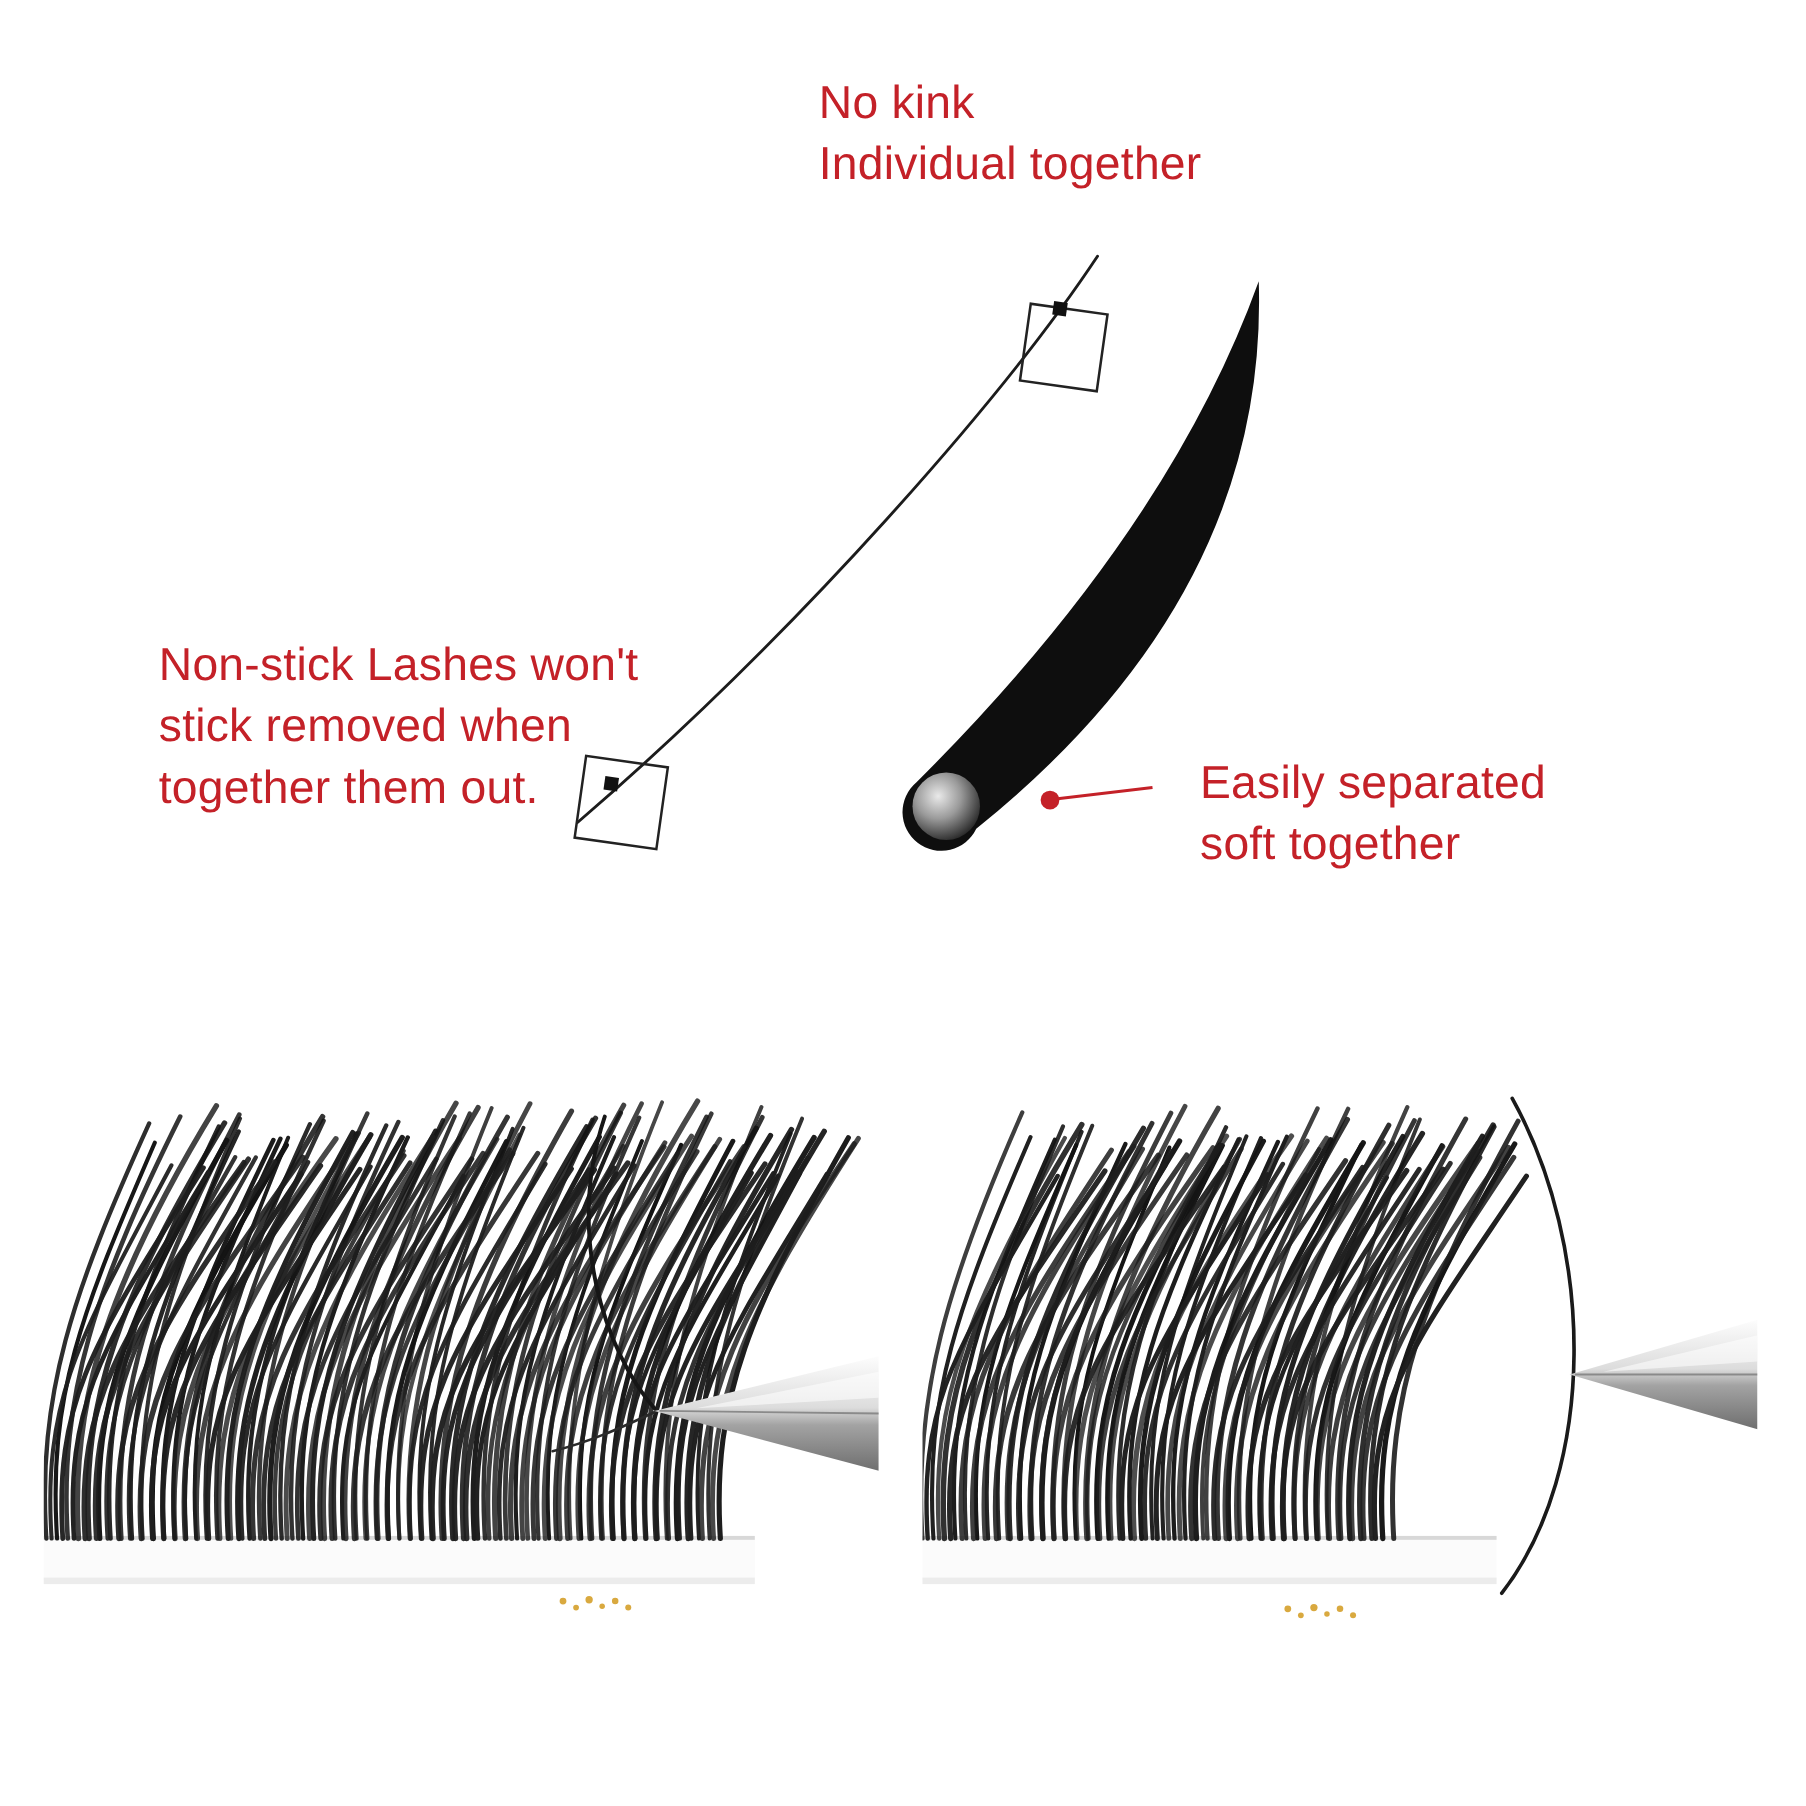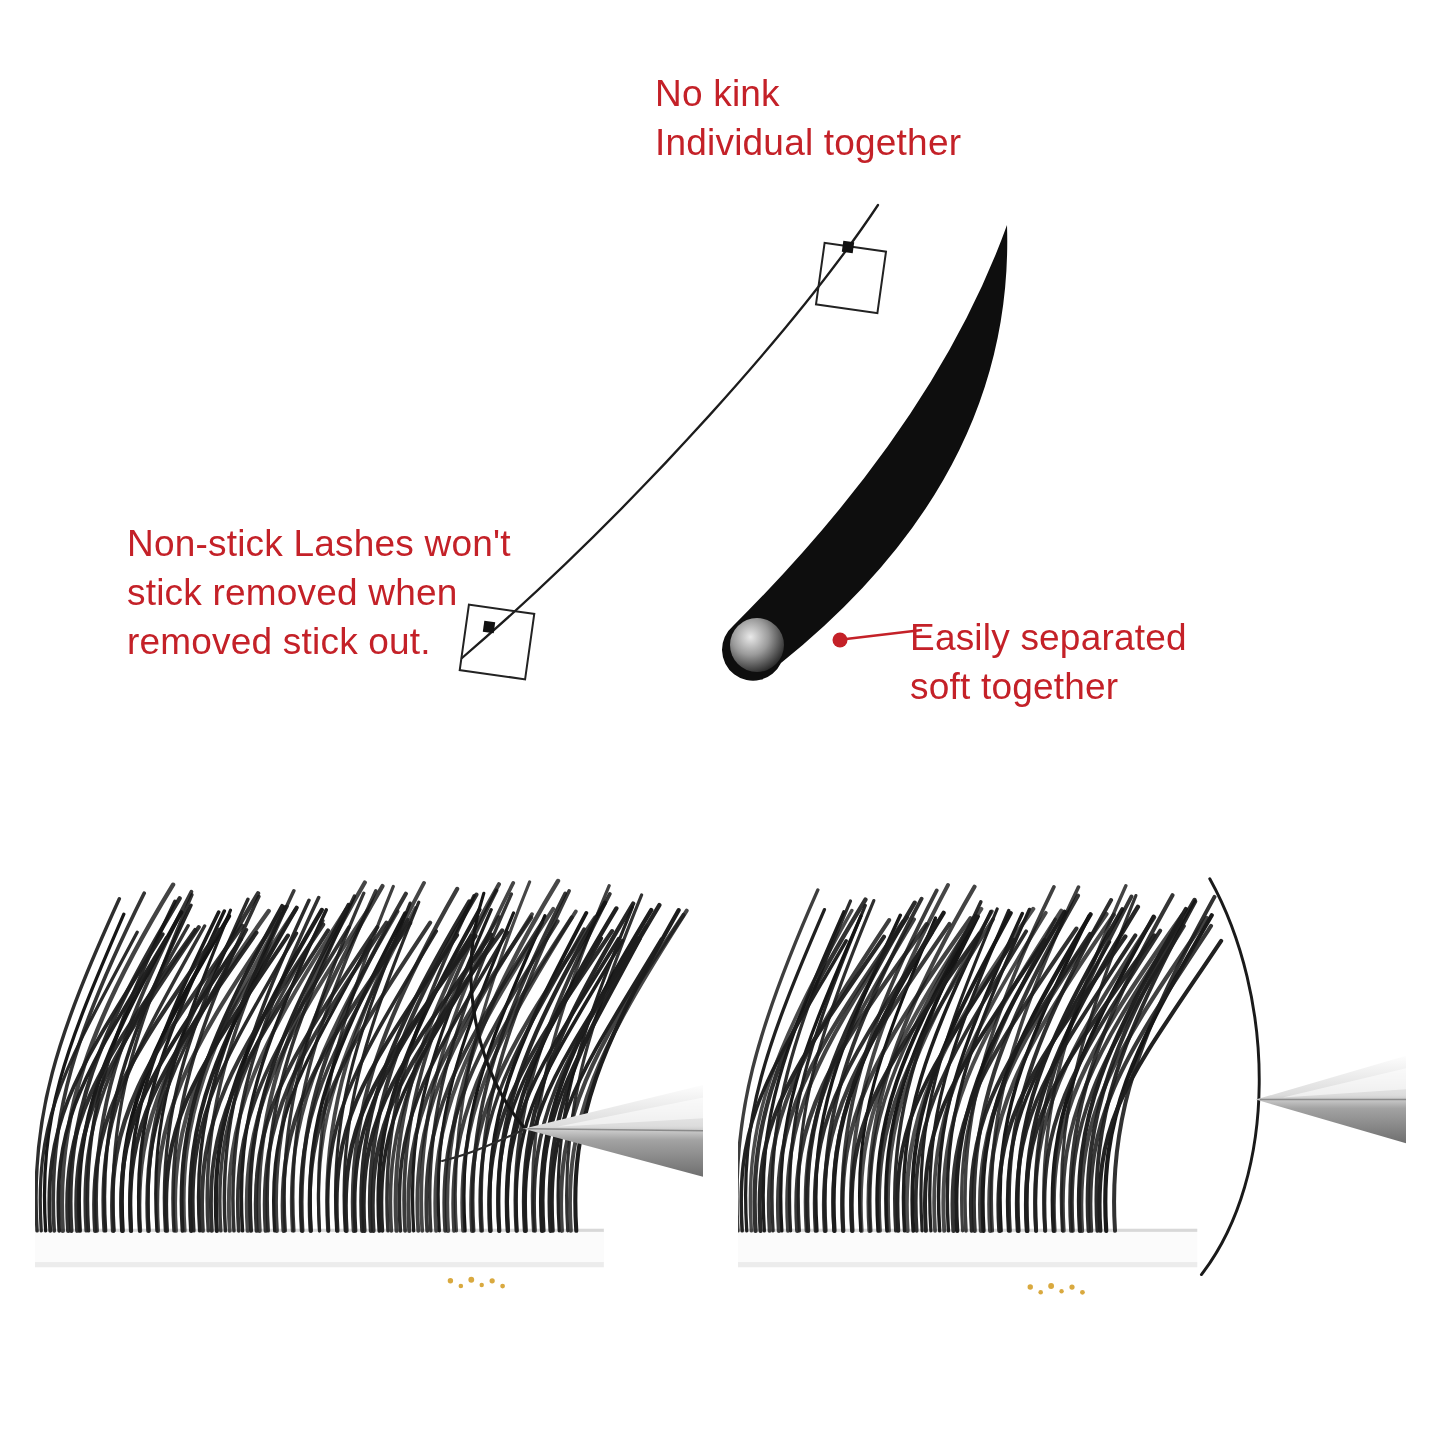--- a/index.html
+++ b/index.html
@@ -11,24 +11,24 @@
     font-family:"Liberation Sans", sans-serif;
   }
   .red-text{
     color:var(--accent,#c42128);
     font-size:37px;
     line-height:1.32;
     font-weight:400;
     letter-spacing:0.2px;
   }
   .red-text span{display:block;}
-  .annotation{position:absolute;margin-top:12px;}
+  .annotation{position:absolute;}
   #title-block{left:655px;top:58px;}
   #nonstick-block{left:127px;top:508px;}
-  #separated-block{left:910px;top:602px;}
+  #separated-block{left:960px;top:602px;}
   #top-illustration{position:absolute;left:0;top:0;width:1445px;height:860px;}
   .photo{position:absolute;width:668px;height:448px;background:#ffffff;}
   #photo-left{left:35px;top:862px;}
   #photo-right{left:738px;top:862px;}
   .photo svg{width:100%;height:100%;display:block;}
 </style>
 </head>
 <body>
 
 <div id="canvas">
@@ -66,21 +66,21 @@
   </svg>
 
   <div id="title-block" class="annotation red-text">
     <span>No kink</span>
     <span>Individual together</span>
   </div>
 
   <div id="nonstick-block" class="annotation red-text">
     <span>Non-stick Lashes won't</span>
     <span>stick removed when</span>
-    <span>removed stick out.</span>
+    <span>together them out.</span>
   </div>
 
   <div id="separated-block" class="annotation red-text">
     <span>Easily separated</span>
     <span>soft together</span>
   </div>
 
   <div id="photo-left" class="photo">
     <svg viewBox="0 0 640 430" preserveAspectRatio="none">
       <defs>

